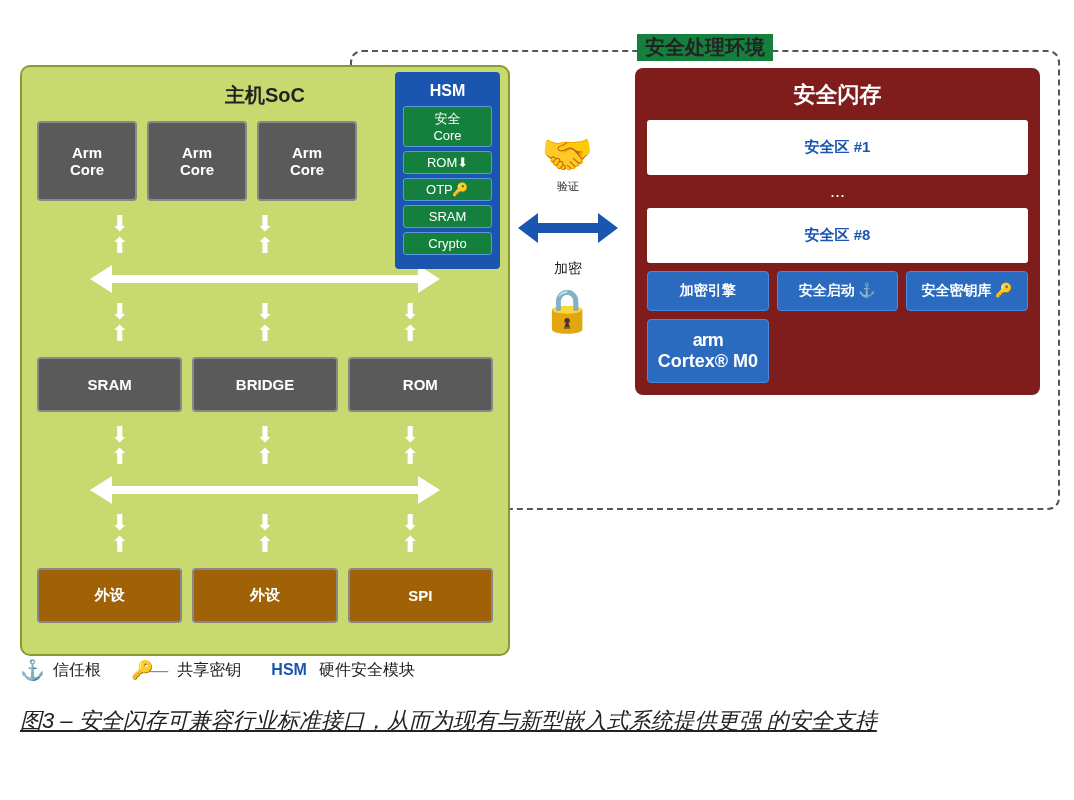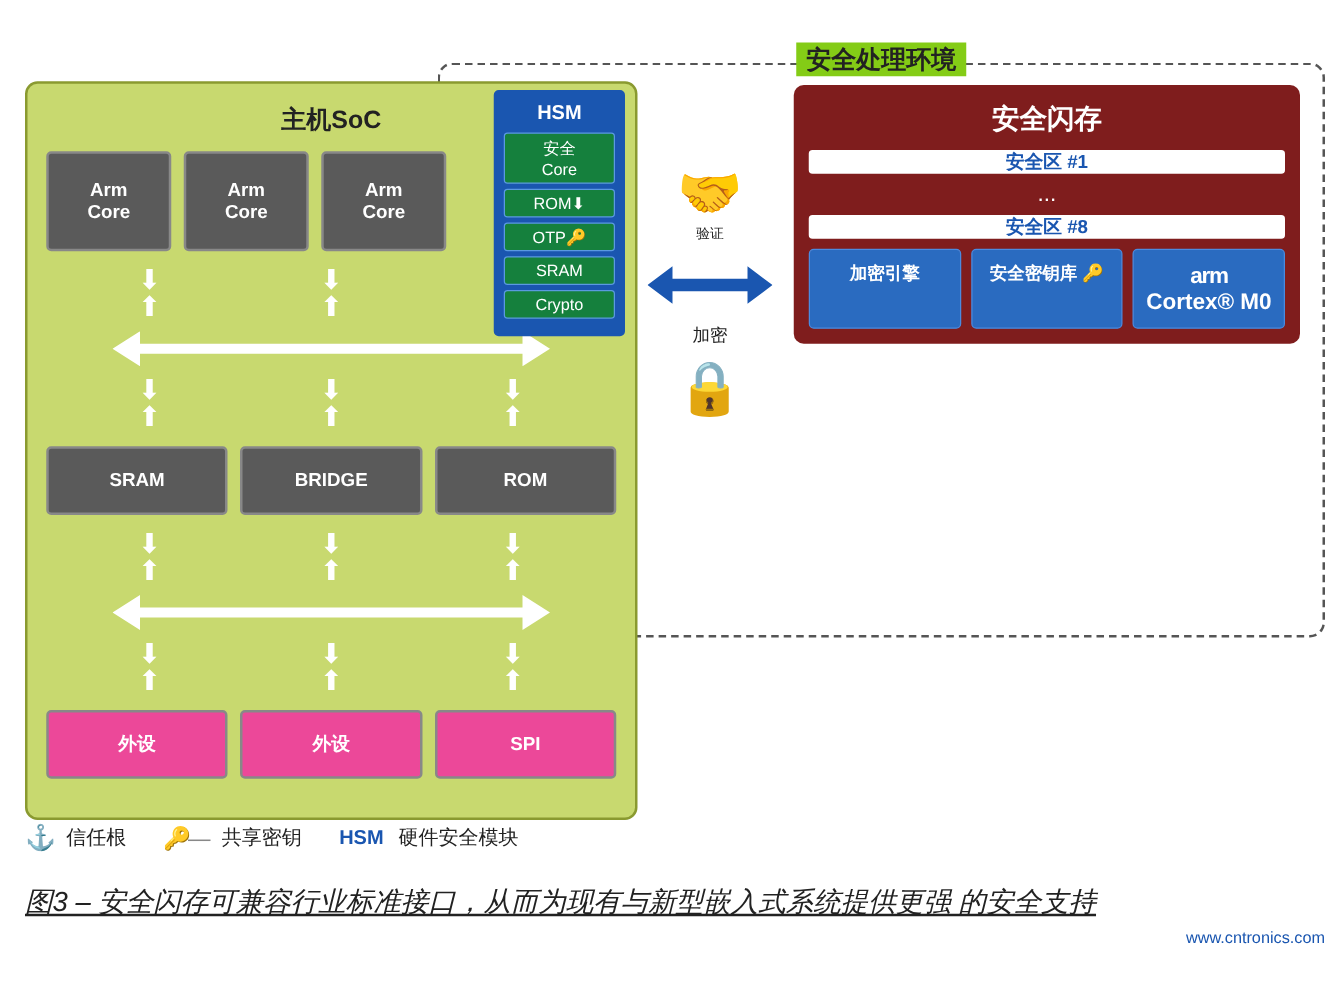--- a/index.html
+++ b/index.html
@@ -27,21 +27,21 @@
       border: 2.5px dashed #555;
       border-radius: 12px;
       z-index: 0;
     }
 
     .secure-env-label {
       position: absolute;
       top: -18px;
       left: 50%;
       transform: translateX(-50%);
-      background: #84cc16;
+      background: #15803d;
       padding: 0 8px;
       font-size: 20px;
       font-weight: bold;
       color: #222;
       white-space: nowrap;
     }
 
     
     .main-soc {
       position: relative;
@@ -107,21 +107,21 @@
     }
 
     
     .periph-row {
       display: flex;
       gap: 10px;
       margin-top: 8px;
     }
 
     .periph-box {
-      background: #ec4899;
+      background: #a16207;
       color: #fff;
       border: 2px solid #888;
       border-radius: 4px;
       flex: 1;
       height: 55px;
       display: flex;
       align-items: center;
       justify-content: center;
       font-size: 15px;
       font-weight: bold;
@@ -178,21 +178,21 @@
       font-weight: bold;
       text-align: center;
       margin-bottom: 10px;
     }
 
     .secure-zone-bar {
       background: #fff;
       color: #1a56b0;
       border-radius: 3px;
       text-align: center;
-      padding: 0;
+      padding: 18px;
       margin-bottom: 6px;
       font-size: 15px;
       font-weight: bold;
     }
 
     .dots-row {
       color: #fff;
       text-align: center;
       font-size: 18px;
       margin-bottom: 6px;
@@ -433,20 +433,21 @@
       <div style="font-size:42px; color:#3a90d0;">🔒</div>
     </div>
 
     <div class="secure-flash-area" style="top:48px; left:615px; width:405px;">
       <div class="secure-flash-title">安全闪存</div>
       <div class="secure-zone-bar">安全区 #1</div>
       <div class="dots-row">...</div>
       <div class="secure-zone-bar">安全区 #8</div>
       <div class="secure-grid">
         <div class="secure-grid-item">加密引擎</div>
+        <div class="secure-grid-item">安全启动 ⚓</div>
         <div class="secure-grid-item">安全密钥库 🔑</div>
         <div class="arm-cortex-item">
           <span style="font-size:18px; font-weight:900; letter-spacing:-1px;">arm</span><br>
           <span style="font-size:18px;">Cortex® M0</span>
         </div>
       </div>
     </div>
 
   </div>
 
@@ -463,14 +464,13 @@
       <span class="hsm-text">HSM</span>
       <span style="margin-left:4px;">硬件安全模块</span>
     </div>
   </div>
 
   <div class="caption">
     <span>图3 – 安全闪存可兼容行业标准接口，从而为现有与新型嵌入式系统提供更强
 的安全支持</span>
   </div>
 
-  <div class="website">www.cntronics.com</div>
 </div>
 
 </body></html>

